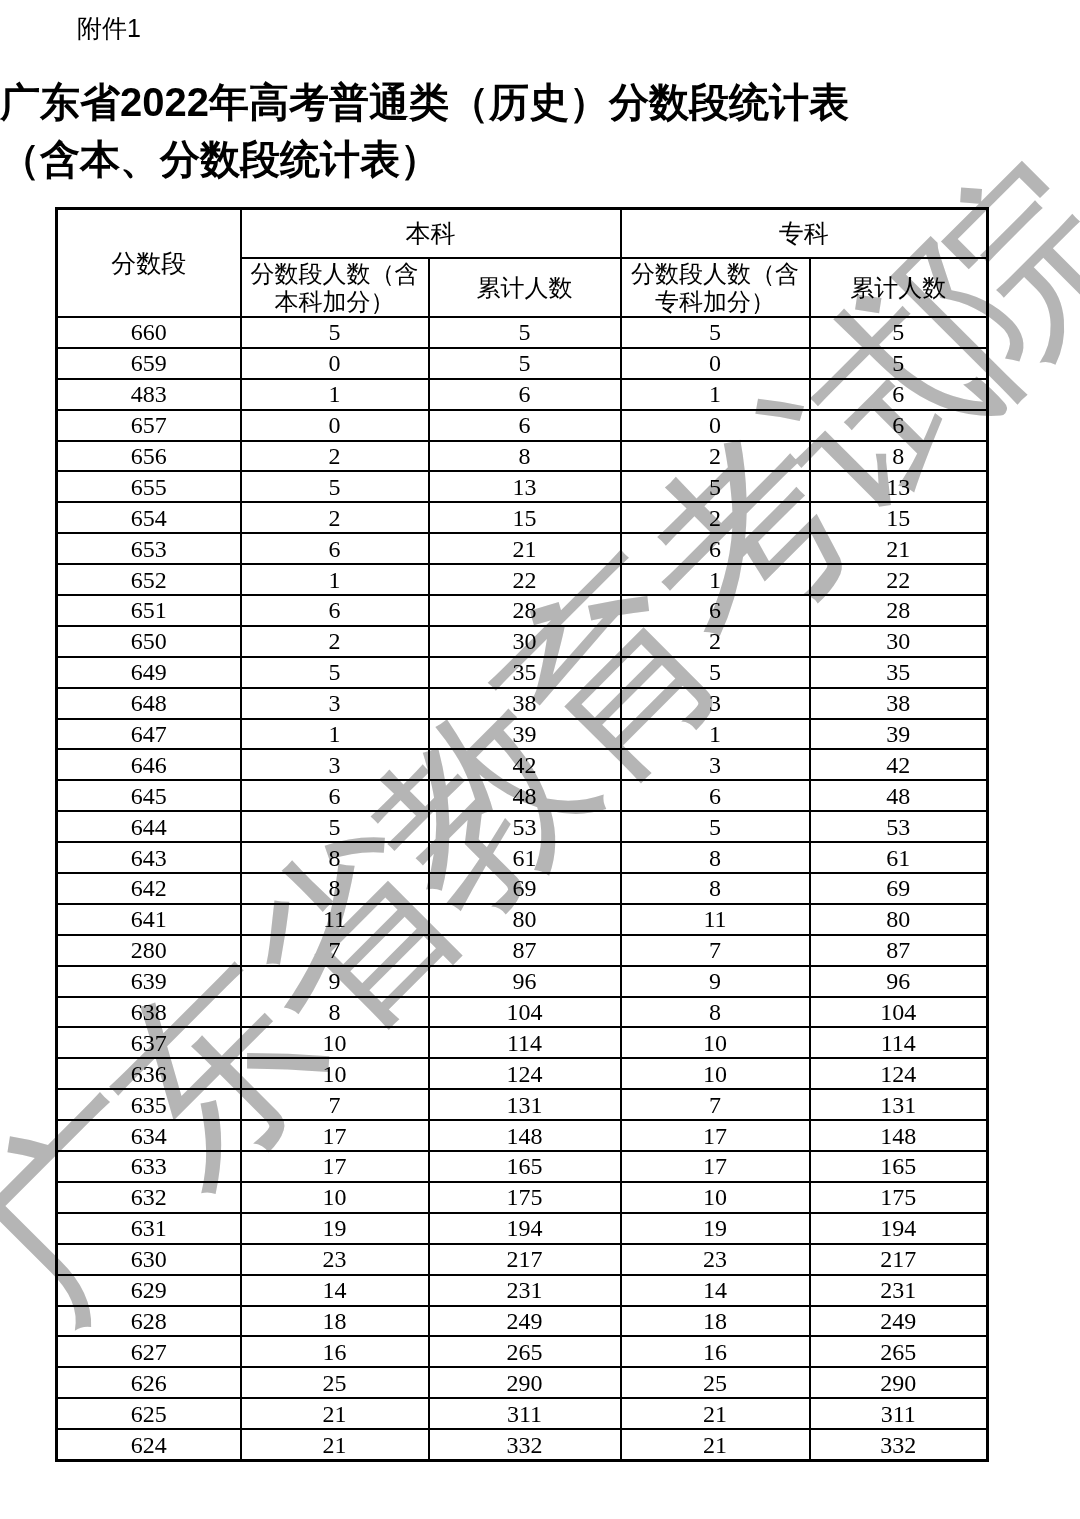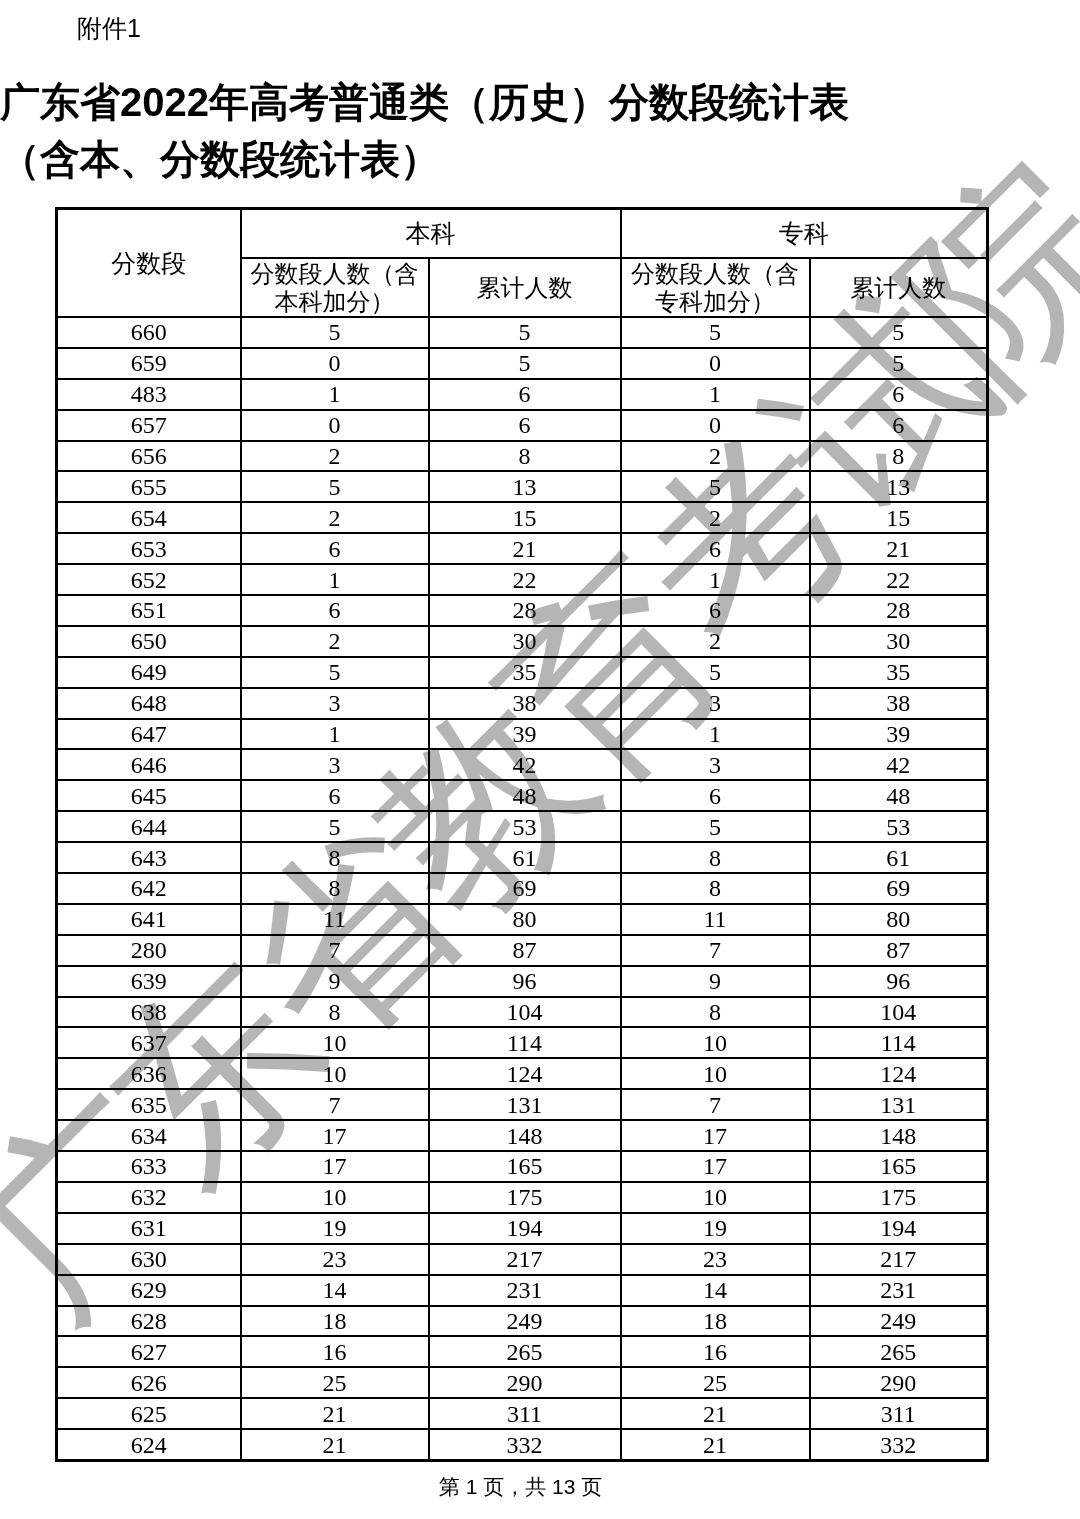--- a/index.html
+++ b/index.html
@@ -392,16 +392,15 @@
           <tr>
             <td>624</td>
             <td>21</td>
             <td>332</td>
             <td>21</td>
             <td>332</td>
           </tr>
         </tbody>
     </table>
 
-    <div class="footer">第 1 页，共 13 页</div>
 
   </div>
 </div>
 
 </body></html>

